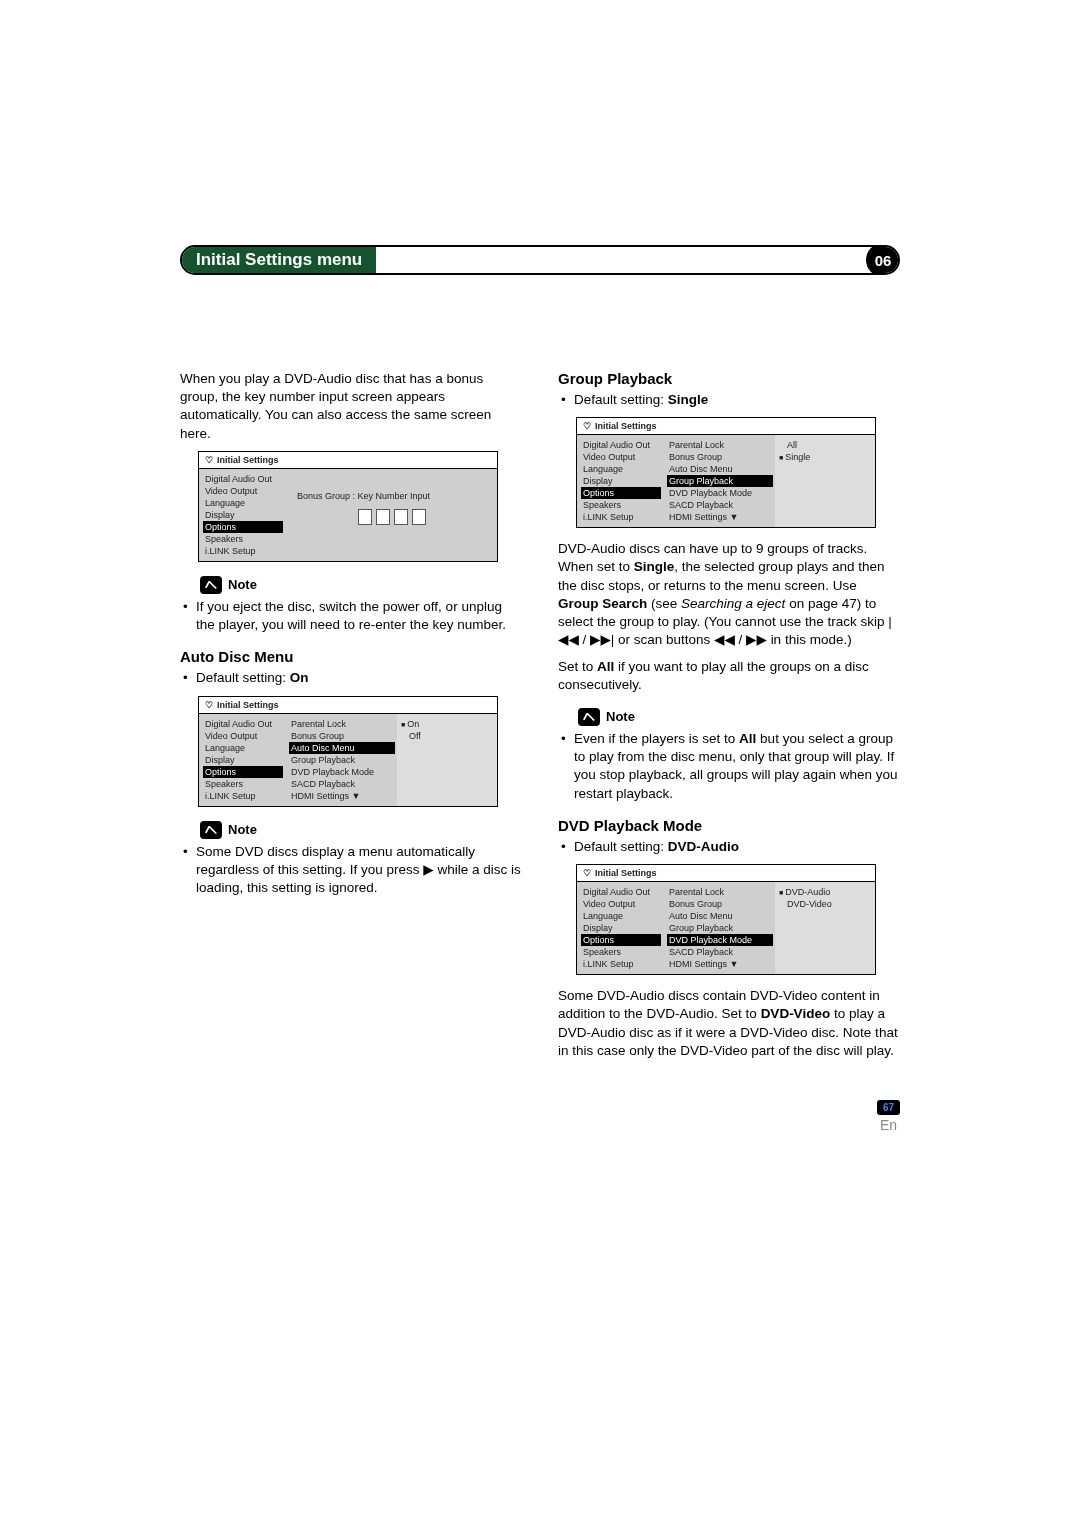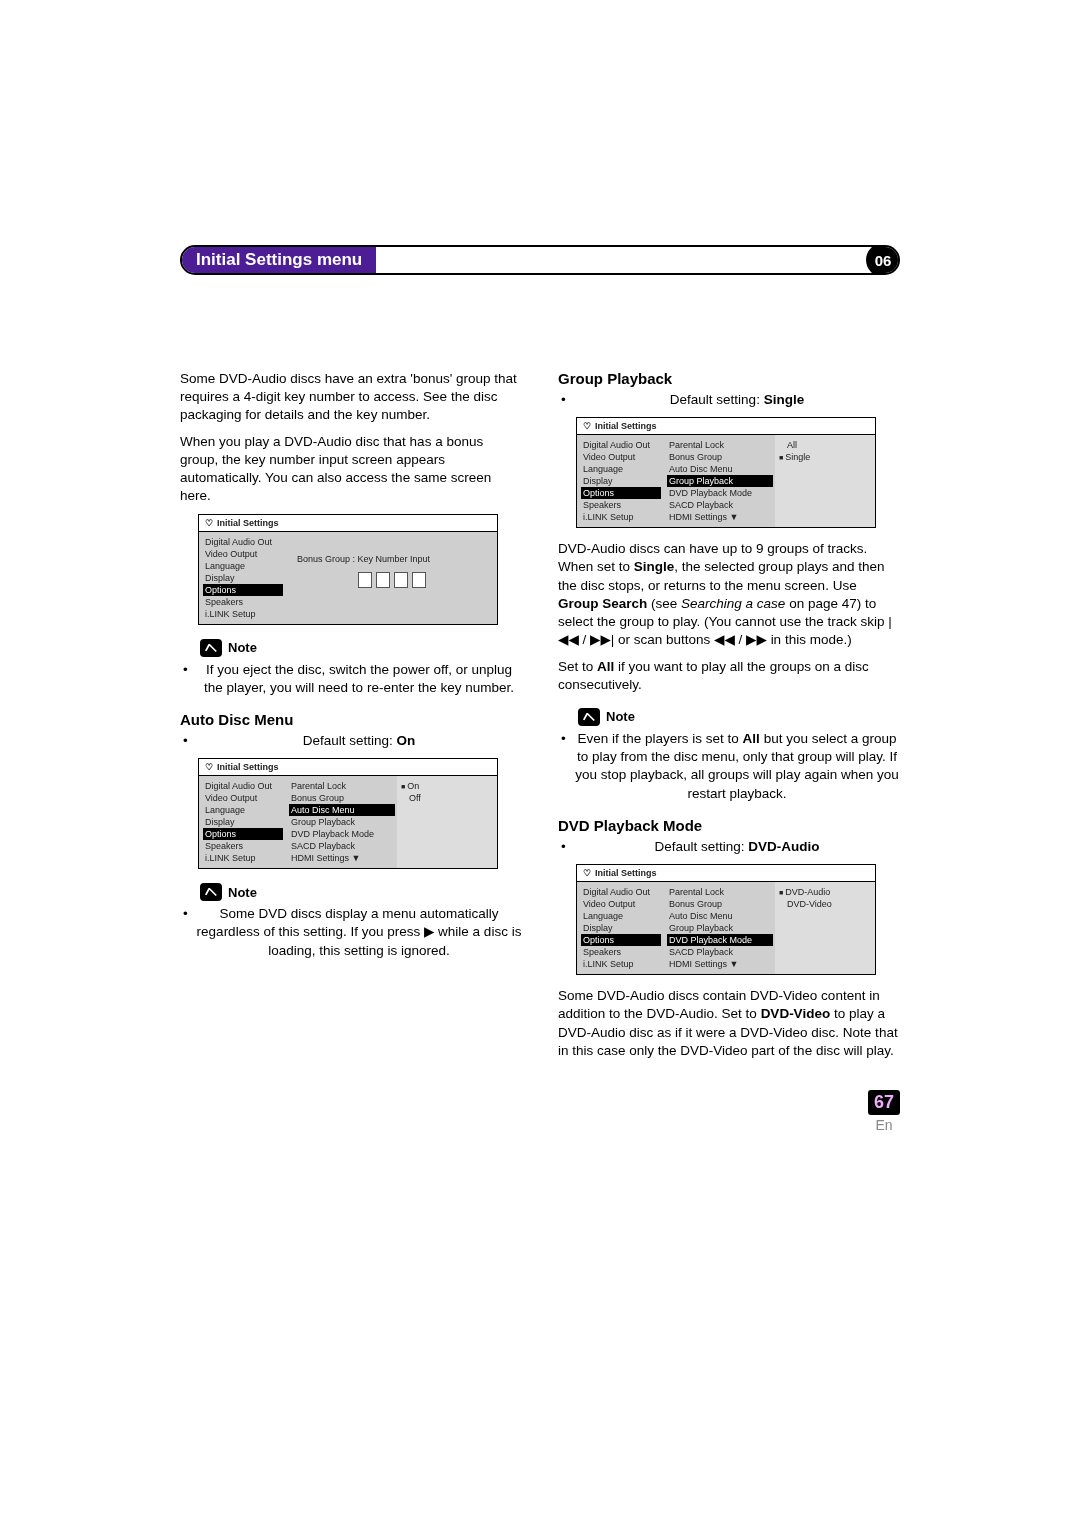--- a/index.html
+++ b/index.html
@@ -25,21 +25,21 @@
     display:flex;
     align-items:center;
     width:100%;
     border:2px solid #000;
     border-radius:18px;
     height:30px;
     position:relative;
     overflow:hidden;
   }
   .header-left{
-    background:#4c1d95;
+    background:#14532d;
     color:#fff;
     font-weight:bold;
     font-size:17px;
     padding:0 14px;
     height:100%;
     display:flex;
     align-items:center;
   }
   .header-right{
     background:#000;
@@ -56,21 +56,21 @@
     right:-2px;
     top:-4px;
   }
   .cols {
     display: flex;
     gap: 36px;
   }
   .col { flex: 1 1 0; }
   p { line-height: 1.35; margin-bottom: 8px; }
   h3.sect { font-weight: bold; font-size: 15px; margin: 14px 0 4px 0; }
-  .bullet { padding-left: 16px; position: relative; margin-bottom:6px; line-height:1.35;text-align:center; }
+  .bullet { padding-left: 16px; position: relative; margin-bottom:6px; line-height:1.35; }
   .bullet::before { content: "•"; position: absolute; left: 3px; top:0; }
   .note-row { display:flex; align-items:center; gap:6px; margin:14px 0 4px 0;padding-left:20px;}
   .note-icon {
     width:22px; height:18px; background:#000; border-radius:4px; position:relative;
     display:flex; align-items:center; justify-content:center;
   }
   .note-icon svg { width:14px; height:14px; }
   .note-label { font-weight:bold; font-size:13px; }
   .screenshot {
     border: 1px solid #000;
@@ -129,21 +129,21 @@
     flex:1;
     padding:22px 10px;
   }
   .pgnum {
     position:absolute;
     right:180px;
     bottom:395px;
     text-align:center;
   }
   .pgnum .box{
-    background:#000; color:#f0abfc; font-weight:bold; font-size:18px; padding:2px 6px; border-radius:3px;
+    background:#000; color:#3b82f6; font-weight:bold; font-size:10px; padding:2px 6px; border-radius:3px;
   }
   .pgnum .lang{ font-size:14px; color:#888; margin-top:2px;}
   .heart{font-size:9px;}
   b { font-weight:bold; }
   i { font-style:italic; }
 </style>
 </head>
 <body>
 
 <div class="page">
@@ -151,21 +151,20 @@
   <div class="header-bar">
     <div class="header-wrap">
       <div class="header-left">Initial Settings menu</div>
       <div class="header-right">06</div>
     </div>
   </div>
 
   <div class="cols">
 
     <div class="col">
-      <p>Some DVD-Audio discs have an extra 'bonus' group that requires a 4-digit key number to access. See the disc packaging for details and the key number.</p>
       <p>When you play a DVD-Audio disc that has a bonus group, the key number input screen appears automatically. You can also access the same screen here.</p>
 
       <div class="screenshot">
         <div class="ss-header">
             <span class="heart">♡</span>
             <span>Initial Settings</span>
           </div>
         <div class="bonus-body">
           <div class="ss-left">
             <div>Digital Audio Out</div>
@@ -277,21 +276,21 @@
             <div><span>HDMI Settings</span> <span class="arrow-down">▼</span></div>
           </div>
           <div class="ss-right">
             <div class="pad">All</div>
             <div class="sel">Single</div>
           </div>
         </div>
       </div>
 
       <p>
-        <span>DVD-Audio discs can have up to 9 groups of tracks. When set to </span><b>Single</b><span>, the selected group plays and then the disc stops, or returns to the menu screen. Use </span><b>Group Search</b><span> (see </span><i>Searching a case</i><span> on page 47) to select the group to play. (You cannot use the track skip |◀◀ / ▶▶| or scan buttons ◀◀ / ▶▶ in this mode.)</span>
+        <span>DVD-Audio discs can have up to 9 groups of tracks. When set to </span><b>Single</b><span>, the selected group plays and then the disc stops, or returns to the menu screen. Use </span><b>Group Search</b><span> (see </span><i>Searching a eject</i><span> on page 47) to select the group to play. (You cannot use the track skip |◀◀ / ▶▶| or scan buttons ◀◀ / ▶▶ in this mode.)</span>
       </p>
       <p>
         <span>Set to </span><b>All</b><span> if you want to play all the groups on a disc consecutively.</span>
       </p>
 
       <div class="note-row">
         <div class="note-icon">
           <svg viewBox="0 0 24 24" fill="none" stroke="#fff" stroke-width="3">
               <path d="M3 17 L9 6 M9 6 L21 18"></path>
             </svg>

